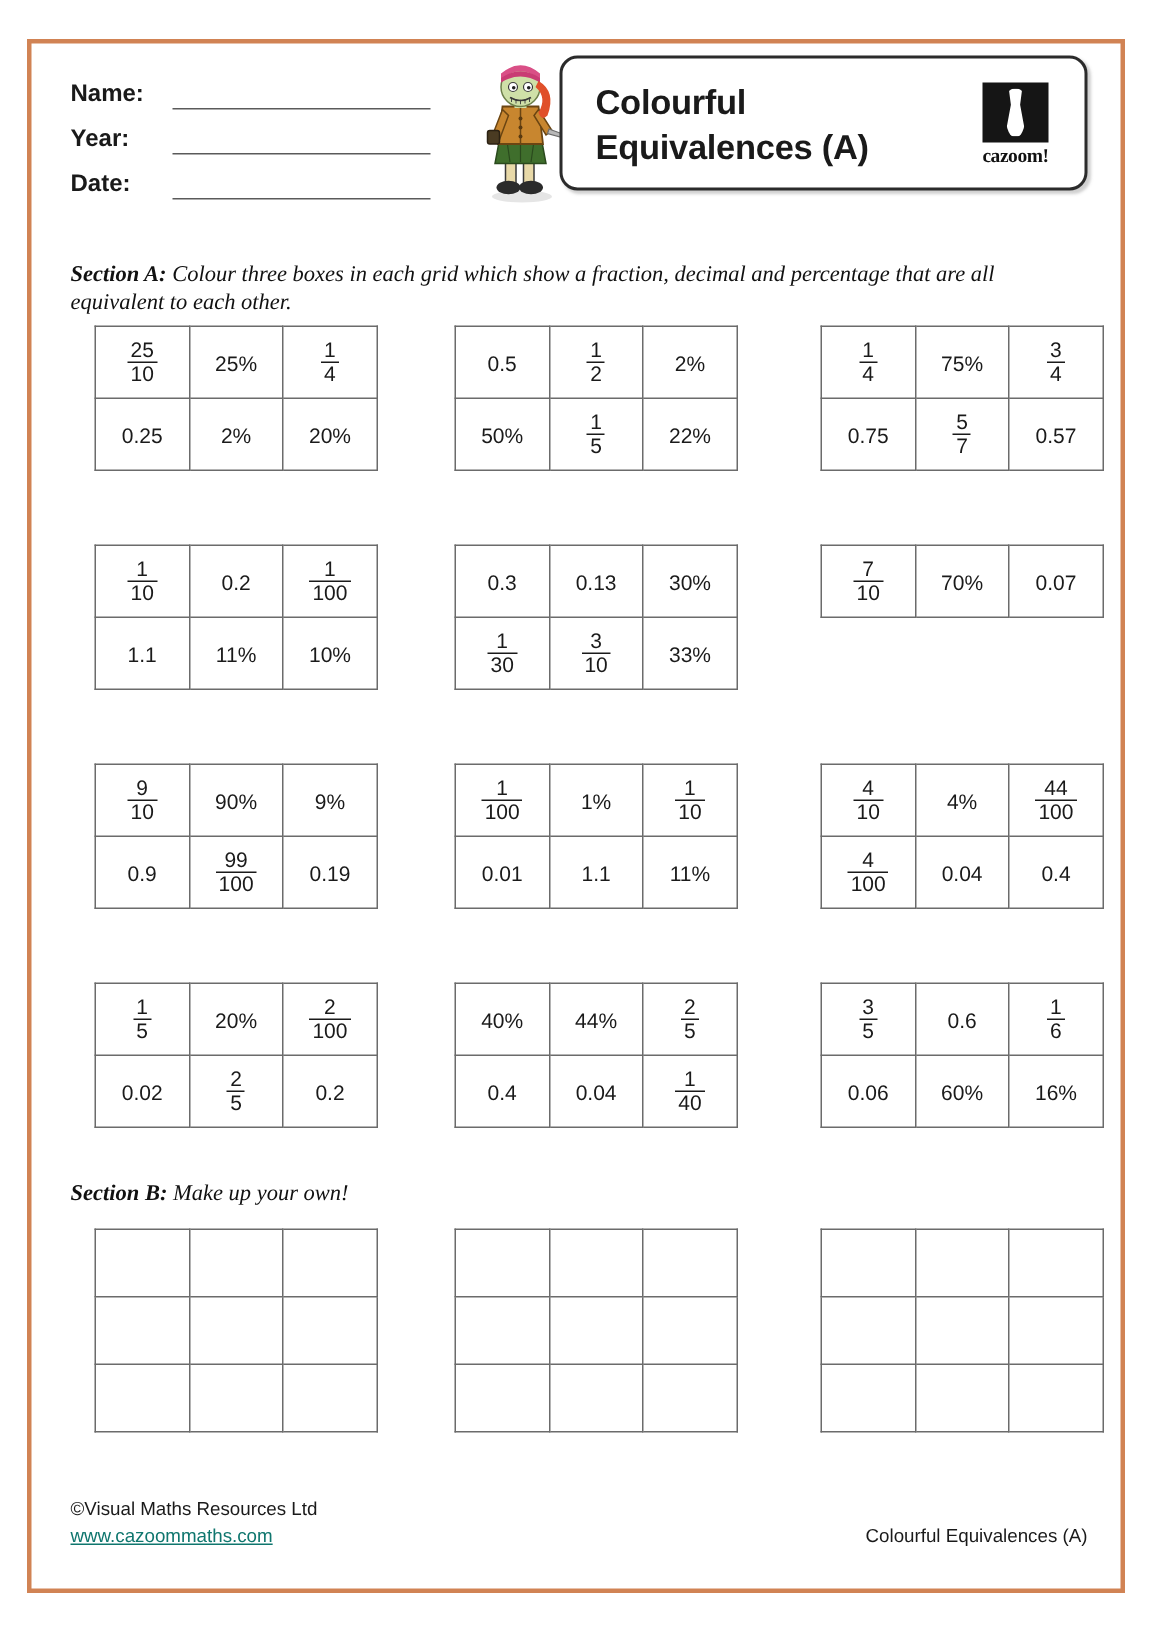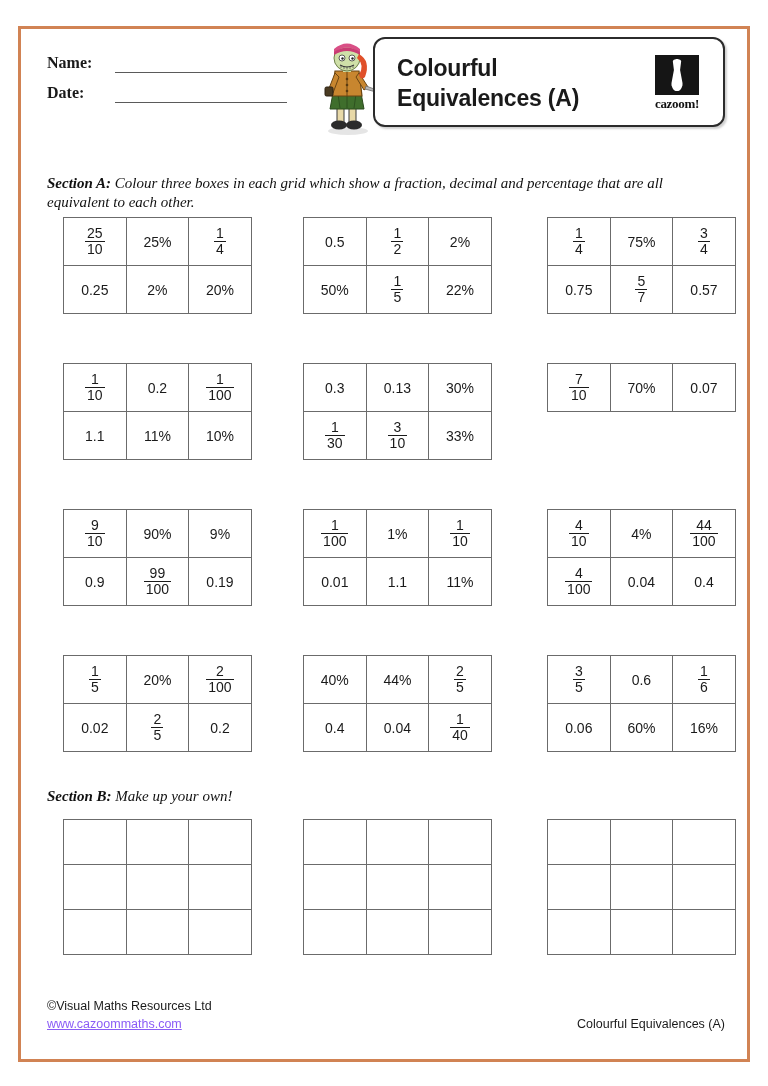--- a/index.html
+++ b/index.html
@@ -30,21 +30,20 @@
   #name-block {
     position: absolute;
     left: 26px;
     top: 14px;
     width: 240px;
   }
   .field-row {
     display: flex;
     align-items: flex-end;
     height: 30px;
-    font-family: Liberation Serif, serif;
   }
   .field-label {
     font-size: 16px;
     font-weight: bold;
     color: #1a1a1a;
     width: 62px;
     line-height: 20px;
   }
   .field-line {
     flex: 1;
@@ -218,21 +217,21 @@
   }
   #footer-left {
     position: absolute;
     left: 0;
     top: 0;
     font-size: 12.5px;
     color: #1a1a1a;
     line-height: 18px;
   }
   #footer-link {
-    color: #8b5cf6;
+    color: #0f766e;
     text-decoration: underline;
     font-size: 12.5px;
     display: block;
   }
   #footer-right {
     position: absolute;
     right: 2px;
     top: 20px;
     font-size: 12.5px;
     color: #1a1a1a;
@@ -241,20 +240,24 @@
 </head>
 <body>
 
 <div id="page">
 
   <div id="header">
 
     <div id="name-block">
       <div class="field-row">
         <span class="field-label">Name:</span>
+        <span class="field-line"></span>
+      </div>
+      <div class="field-row">
+        <span class="field-label">Year:</span>
         <span class="field-line"></span>
       </div>
       <div class="field-row">
         <span class="field-label">Date:</span>
         <span class="field-line"></span>
       </div>
     </div>
 
     <div id="mascot">
       <svg viewBox="0 0 72 96" width="72" height="96" aria-hidden="true">

